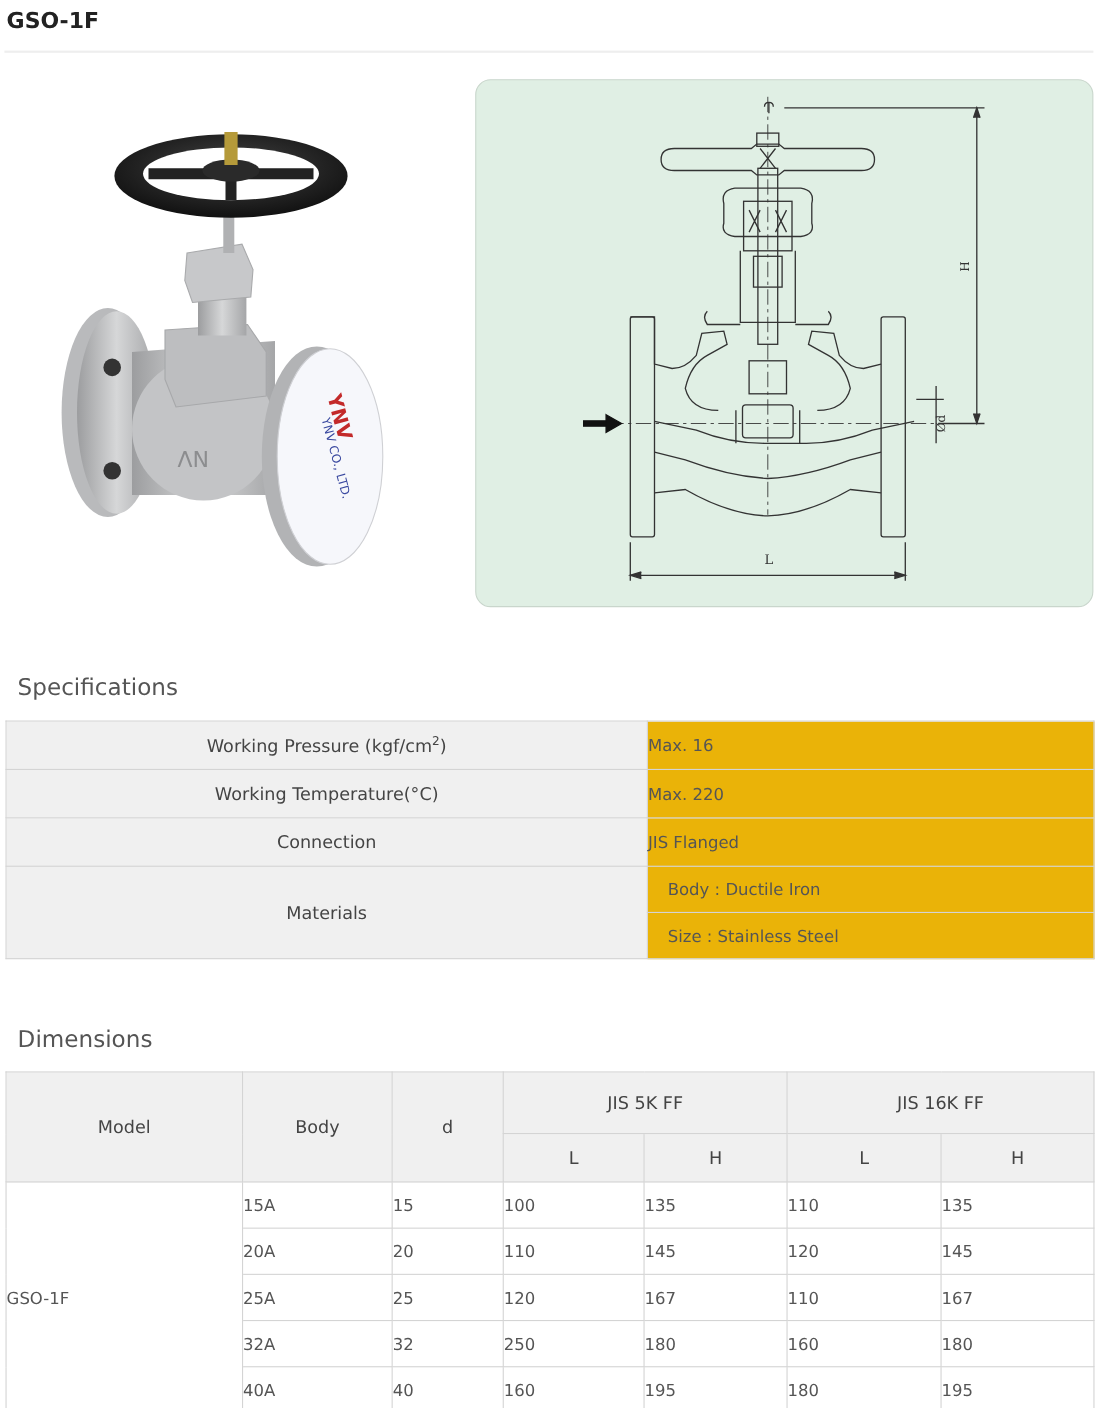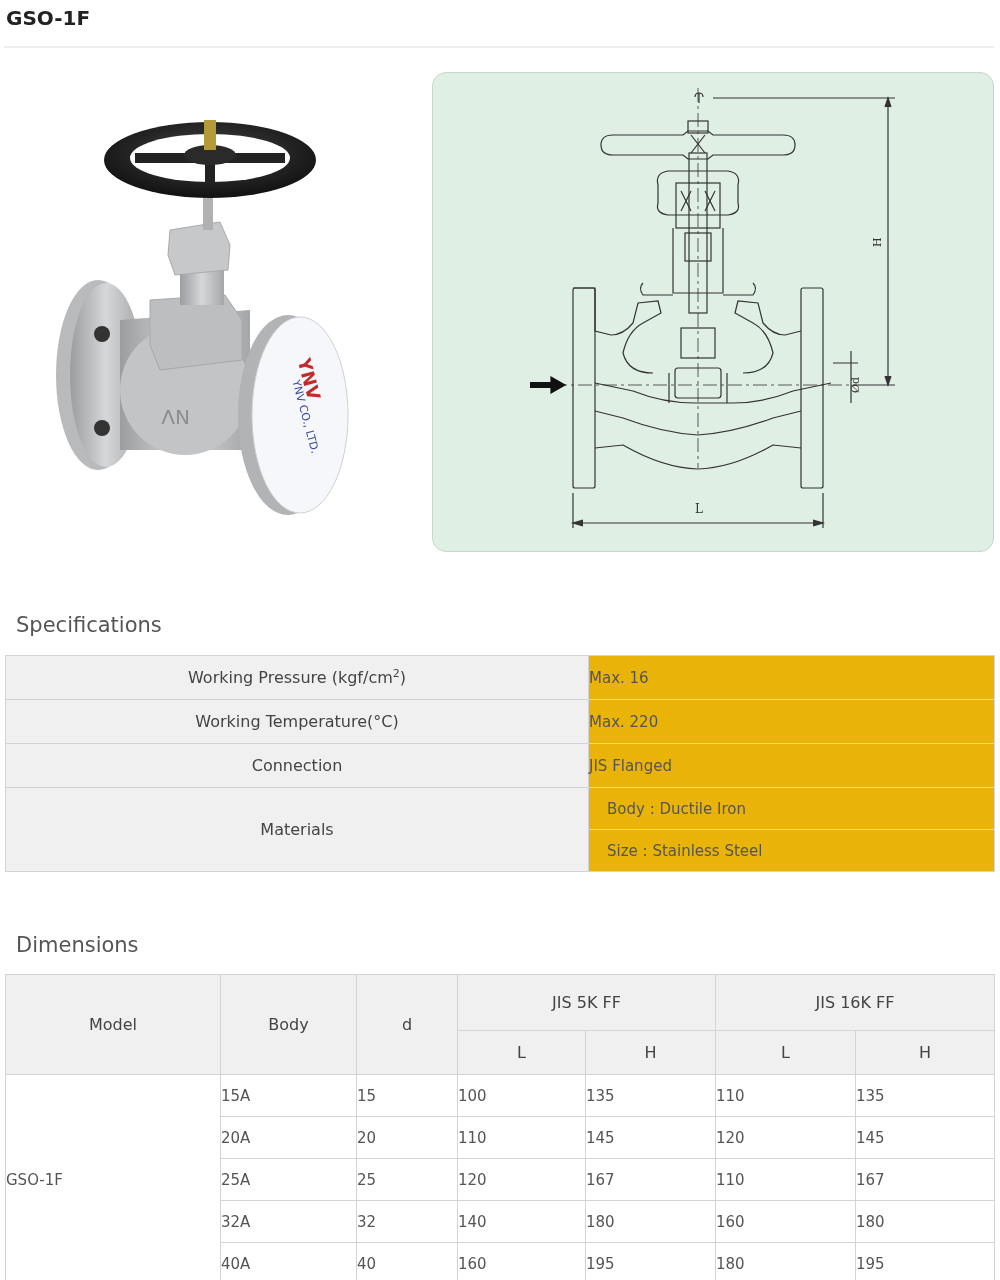--- a/index.html
+++ b/index.html
@@ -203,21 +203,21 @@
       <td>25A</td>
       <td>25</td>
       <td>120</td>
       <td>167</td>
       <td>110</td>
       <td>167</td>
     </tr>
     <tr>
       <td>32A</td>
       <td>32</td>
-      <td>140</td>
+      <td>250</td>
       <td>180</td>
       <td>160</td>
       <td>180</td>
     </tr>
     <tr>
       <td>40A</td>
       <td>40</td>
       <td>160</td>
       <td>195</td>
       <td>180</td>

